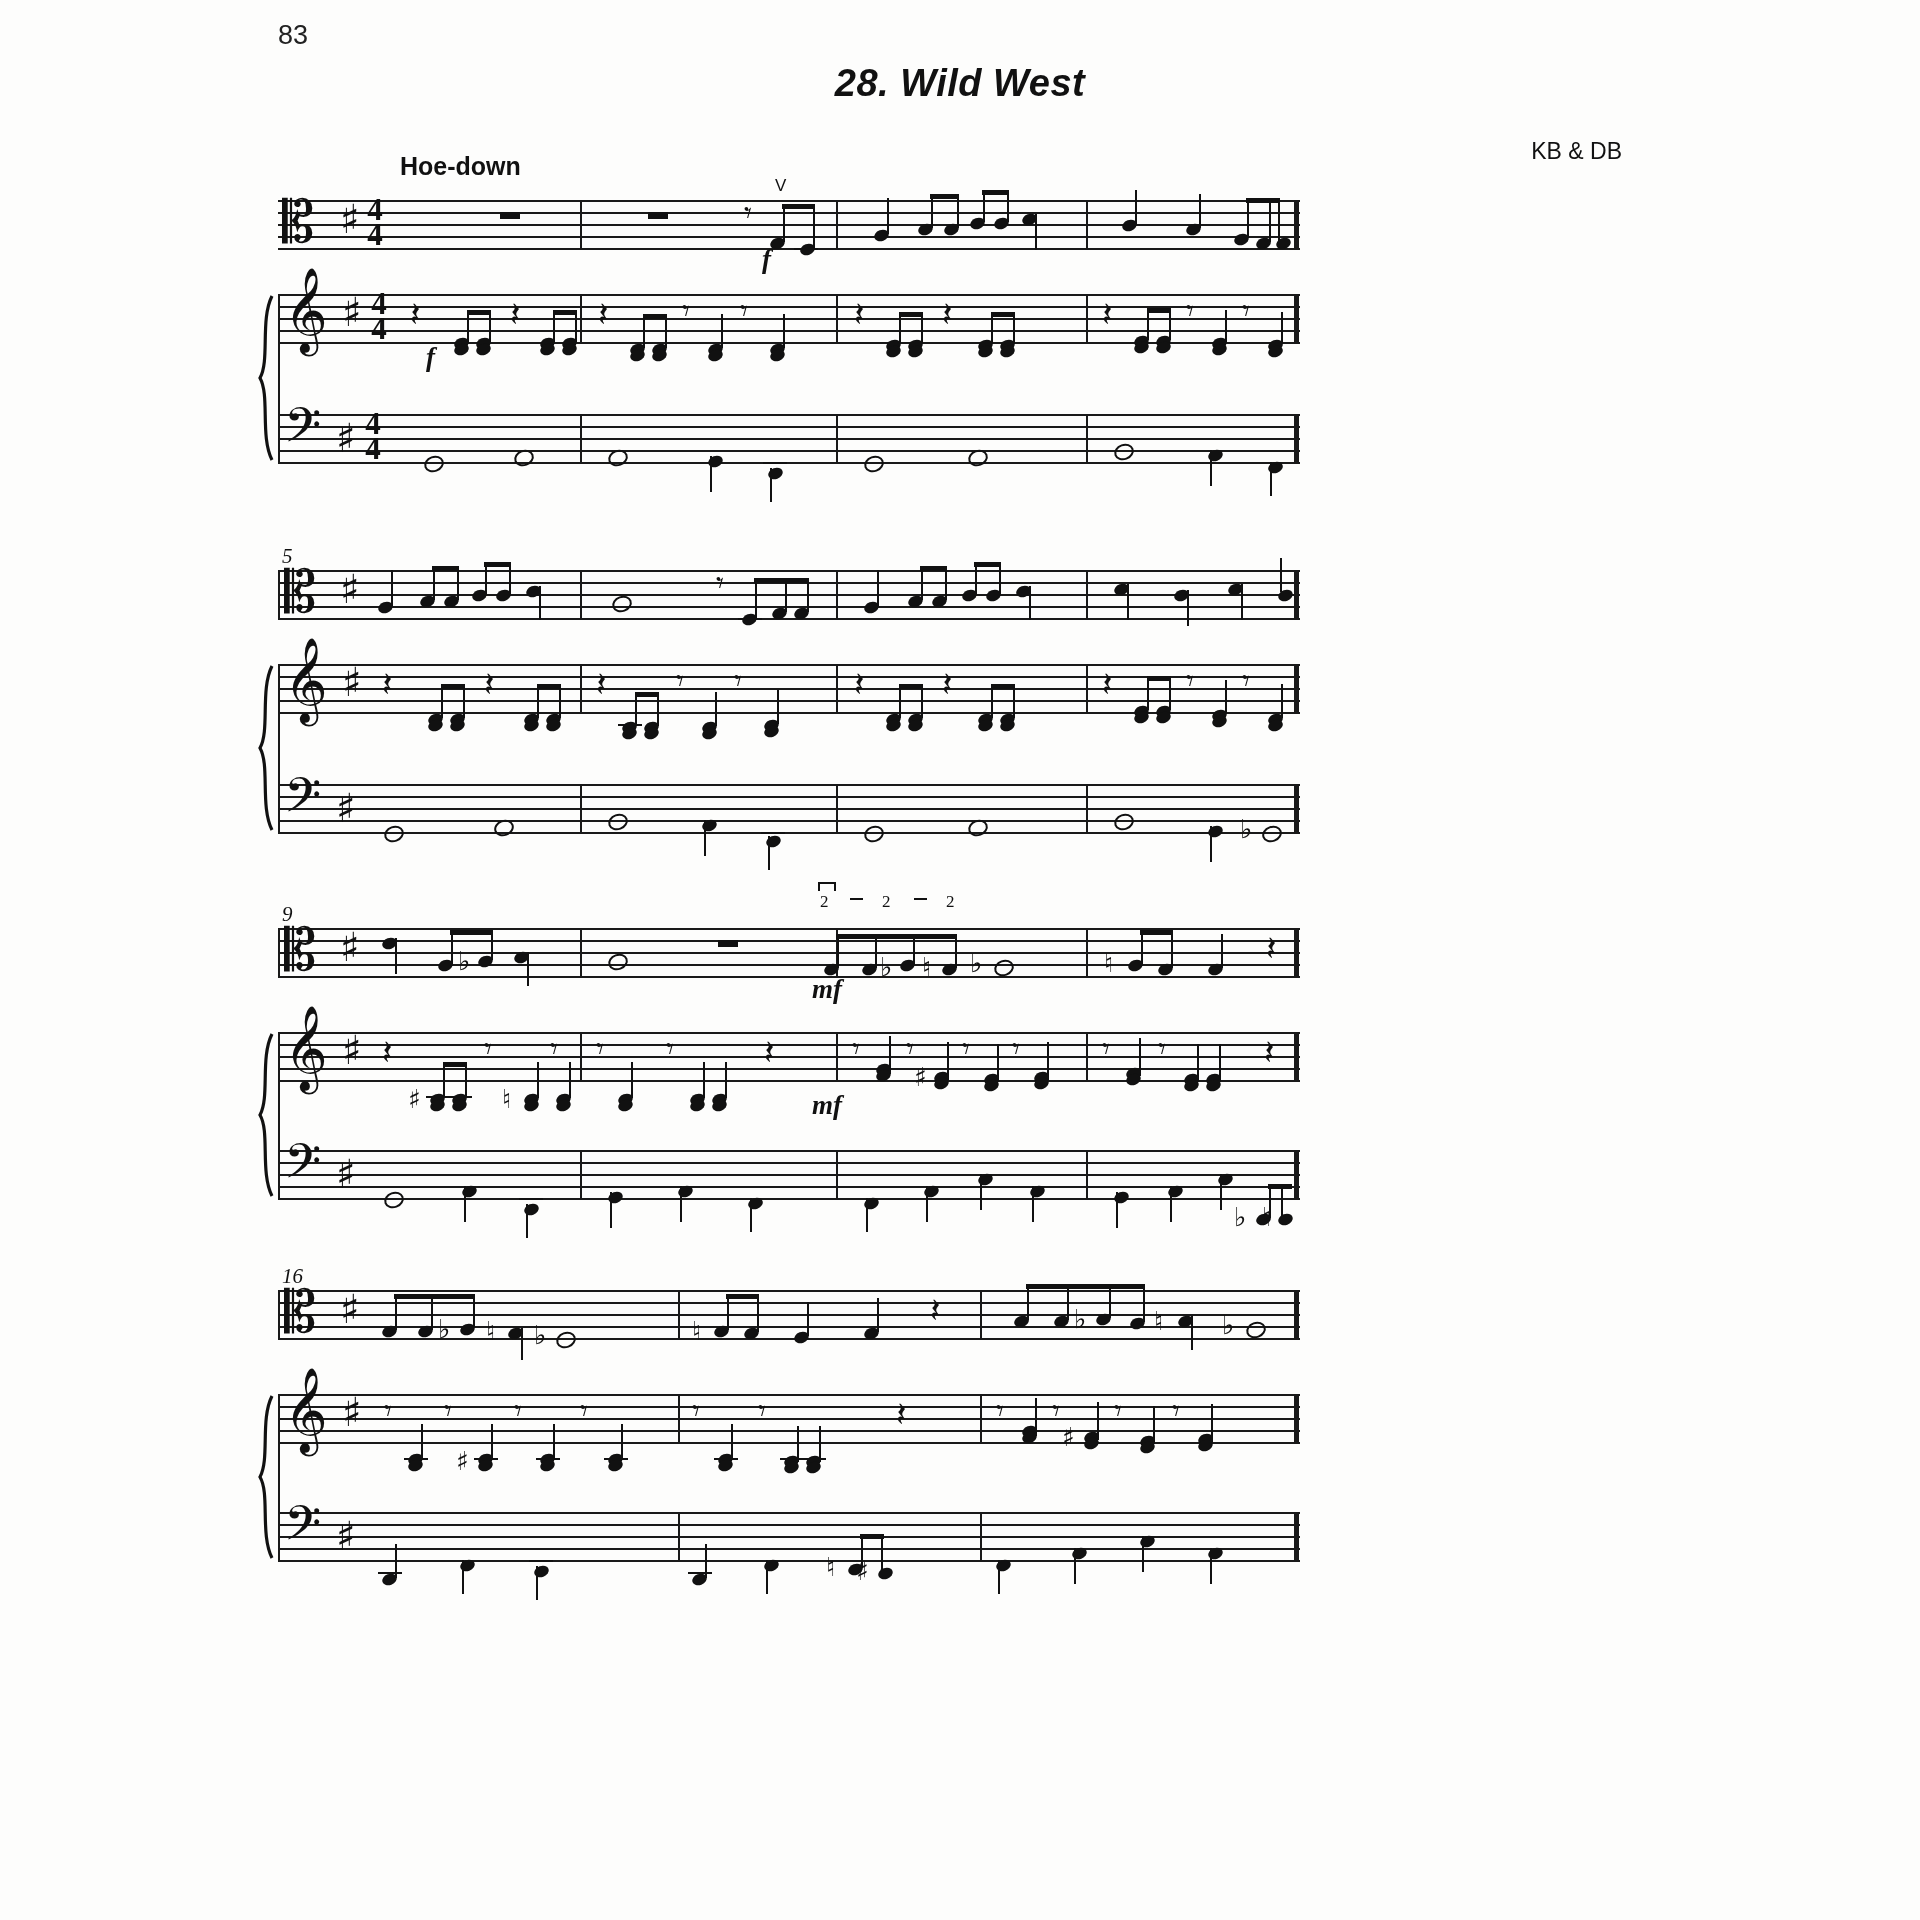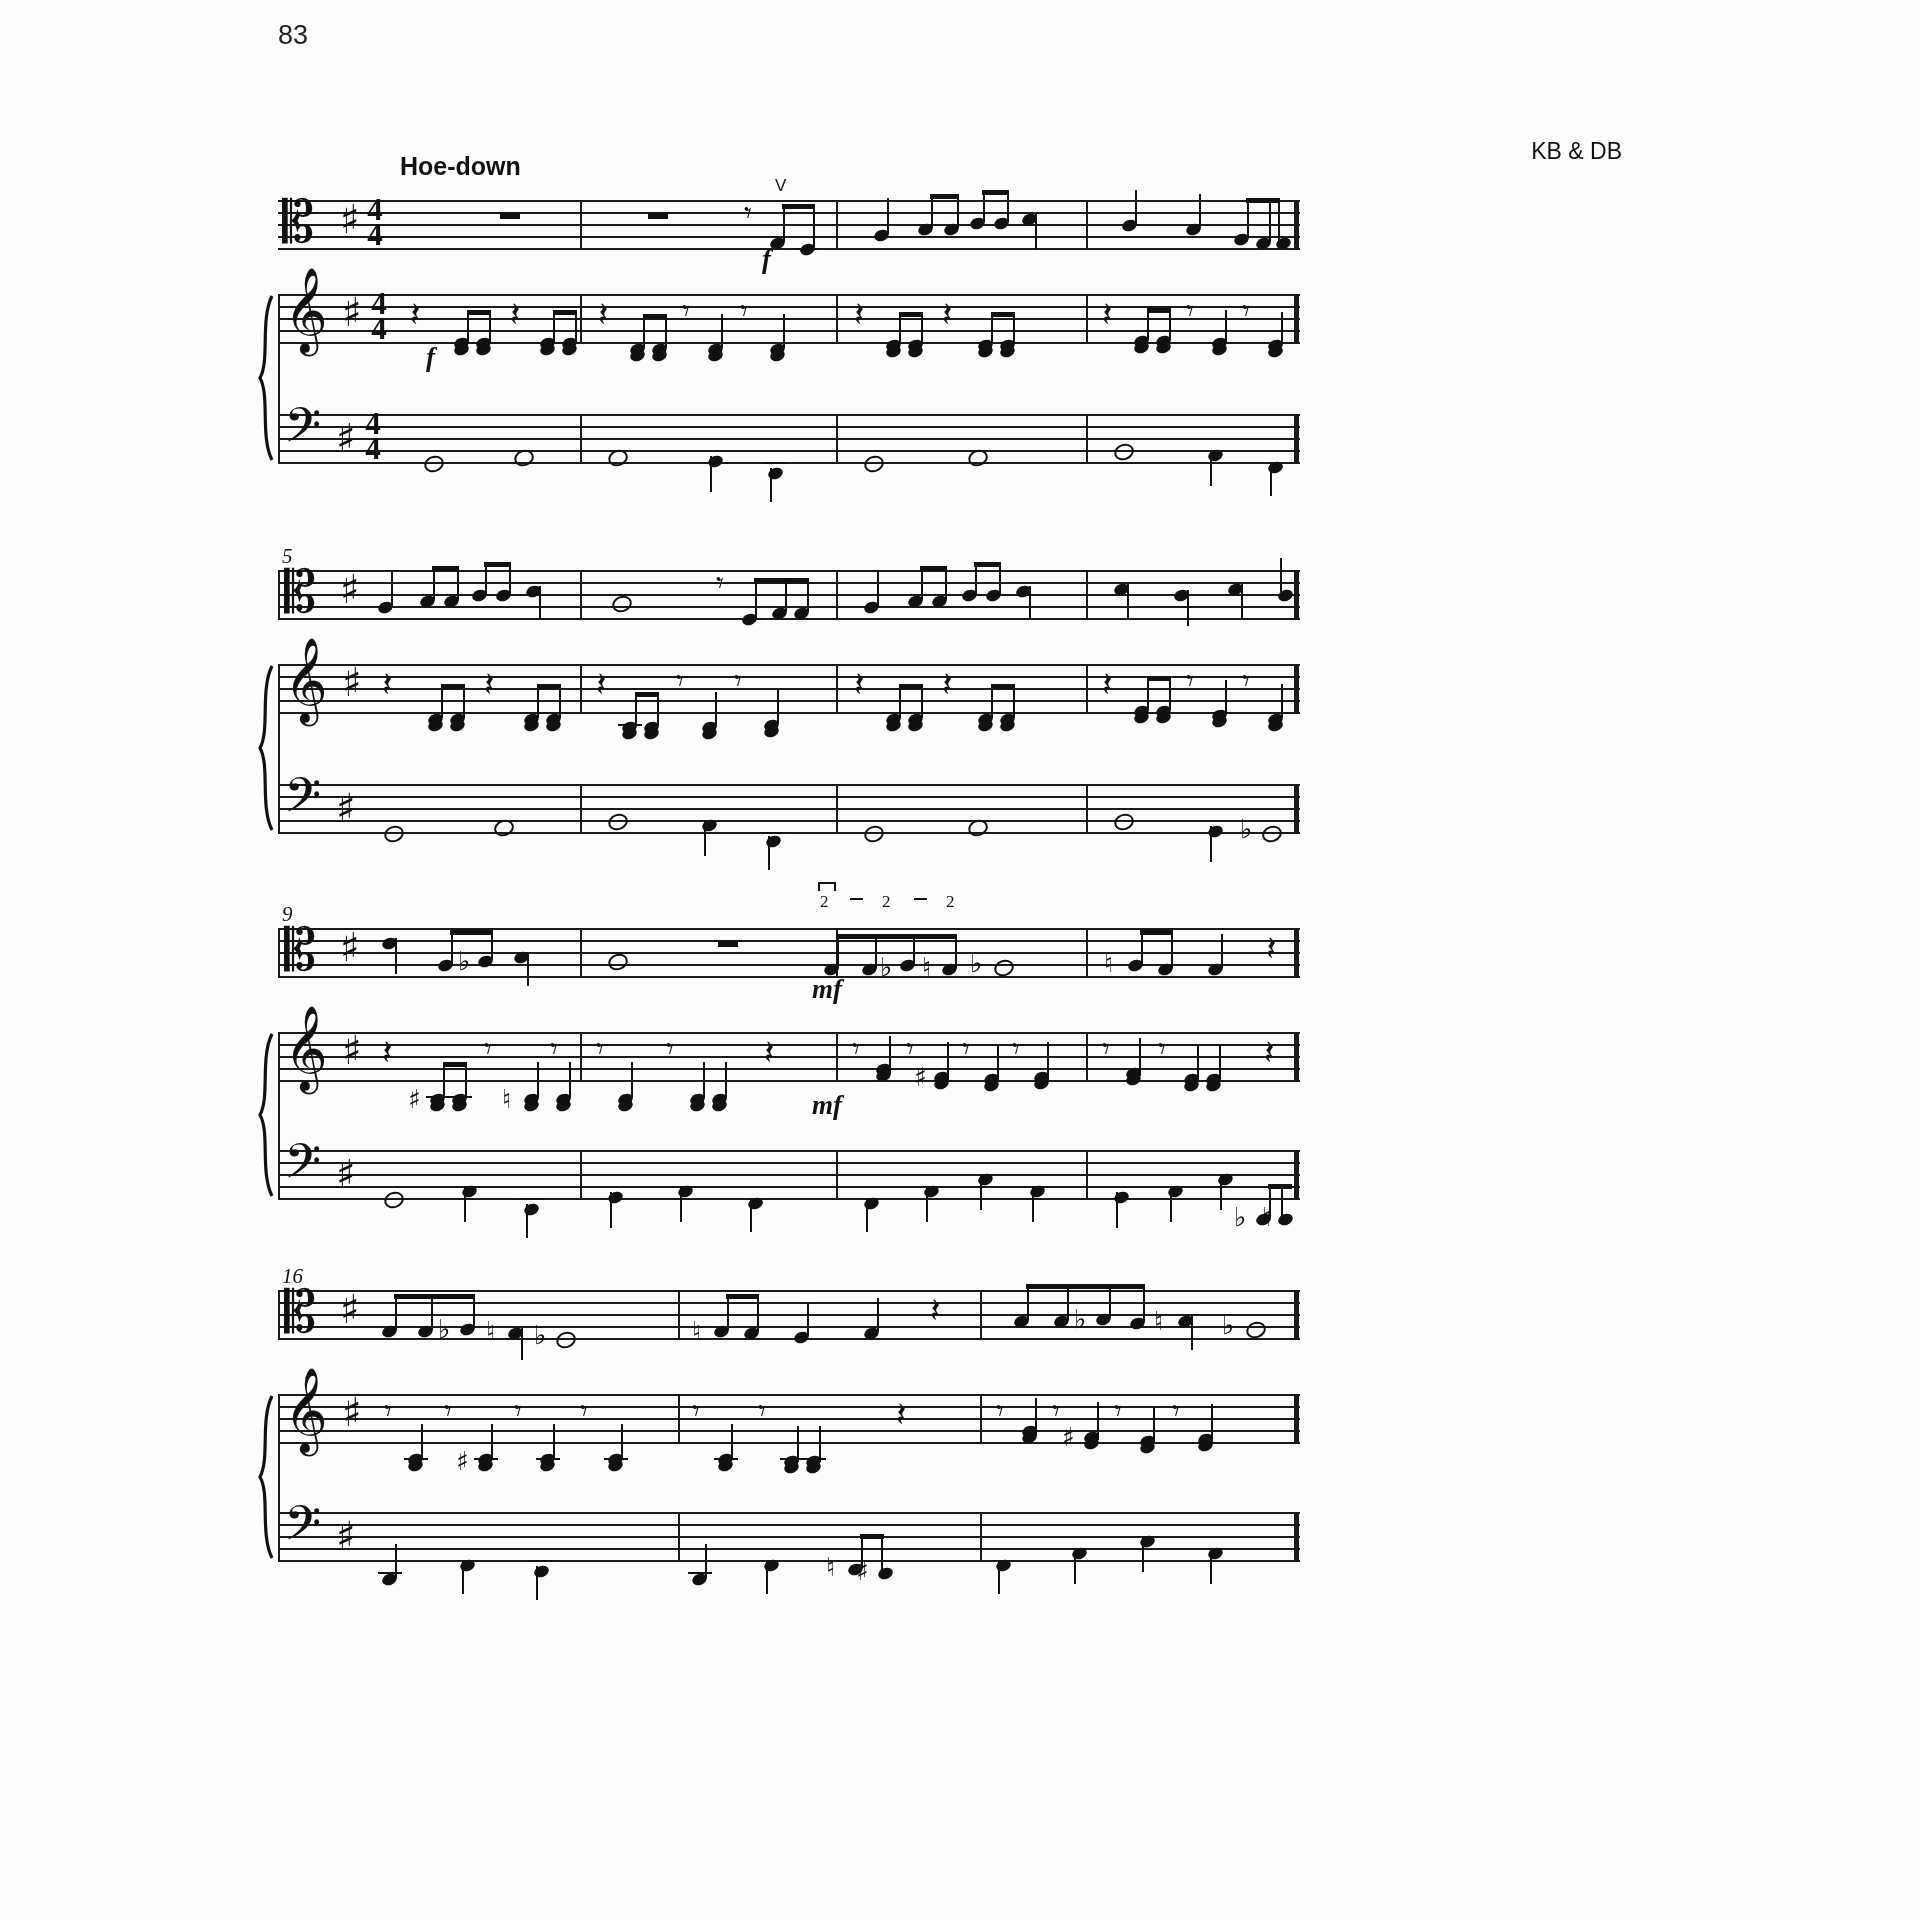--- a/index.html
+++ b/index.html
@@ -225,20 +225,21 @@
     height: 2px;
     background: #111;
   }
 </style>
 </head>
 <body>
 
 <div class="page">
 
   <div class="page-number">83</div>
+  <div class="piece-title">28. Wild West</div>
   <div class="composer">KB &amp; DB</div>
   <div class="tempo-mark">Hoe-down</div>
 
   <div class="system" id="sys1" style="top:200px;">
 
     <div class="staff" style="top:0px;">
       <div class="line l0"></div>
       <div class="line l1"></div>
       <div class="line l2"></div>
       <div class="line l3"></div>

